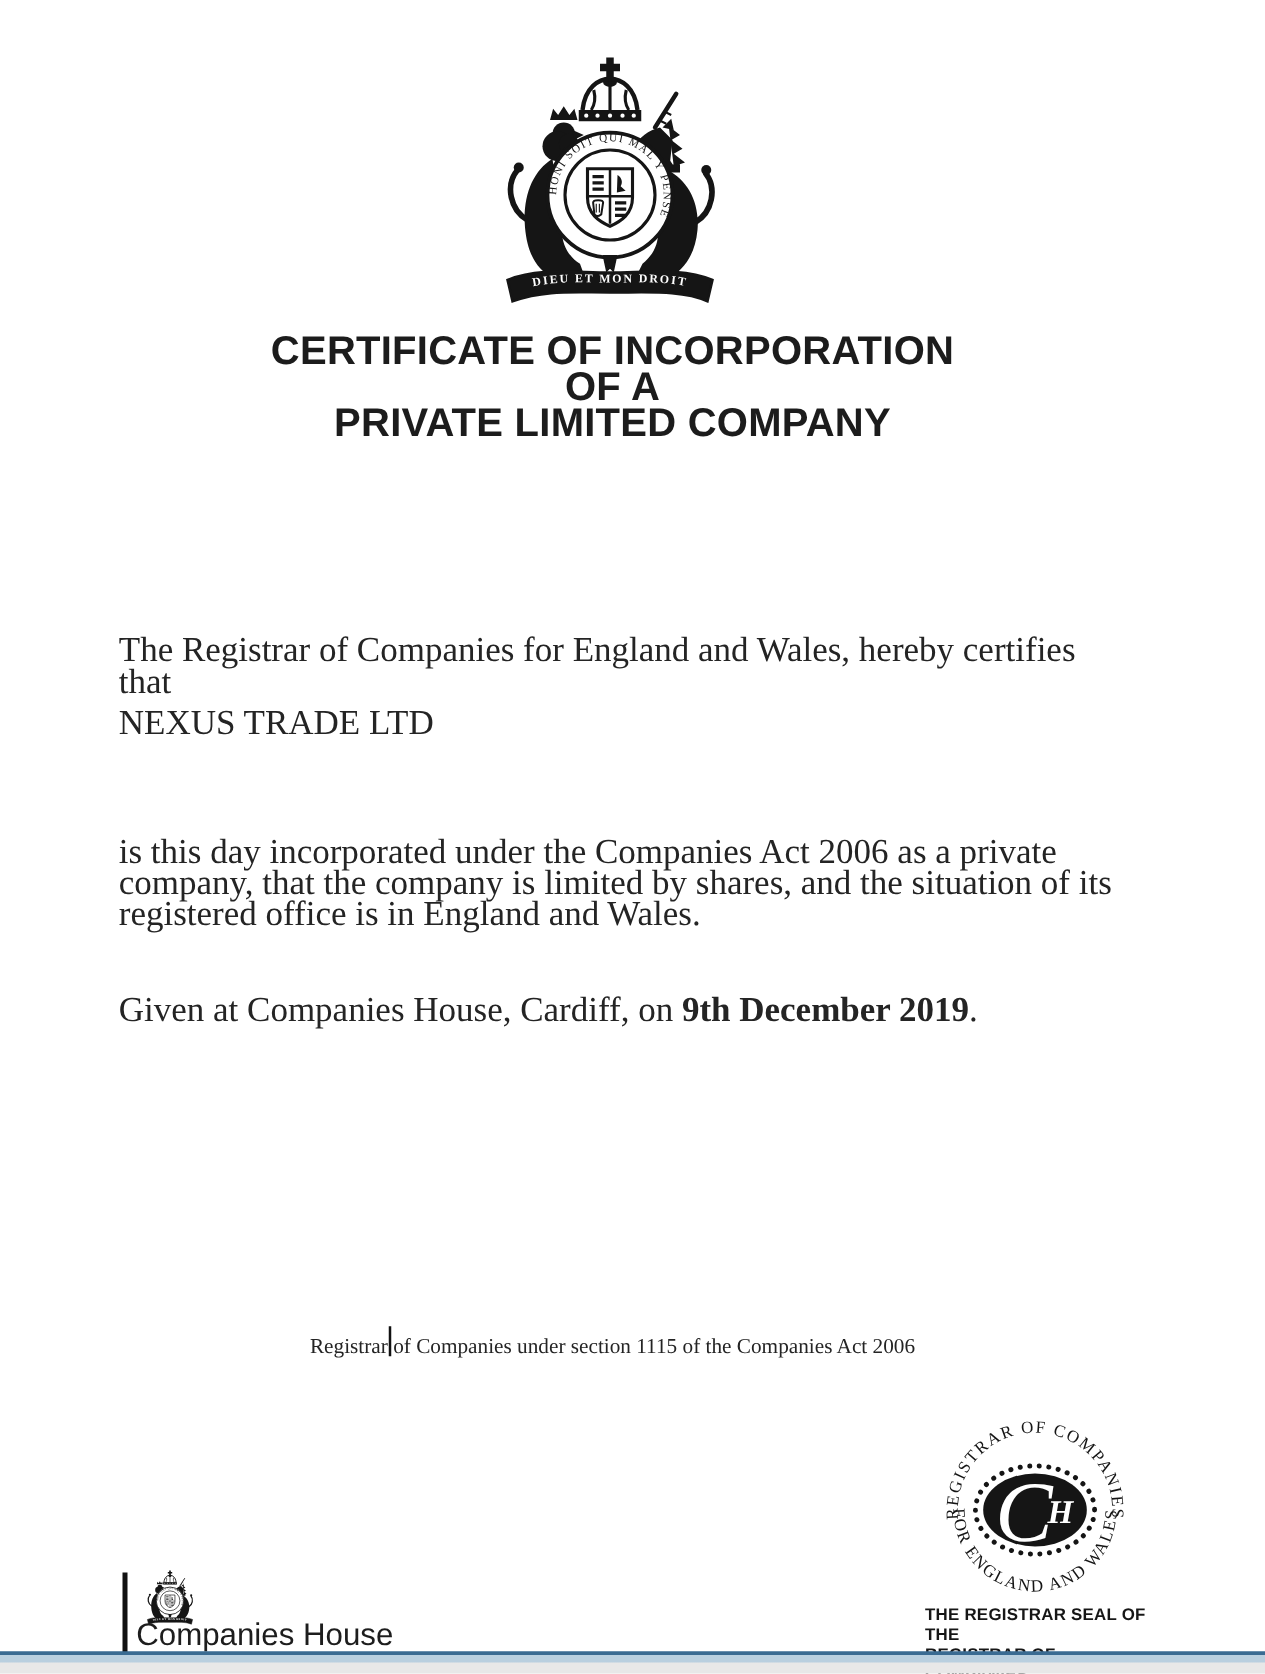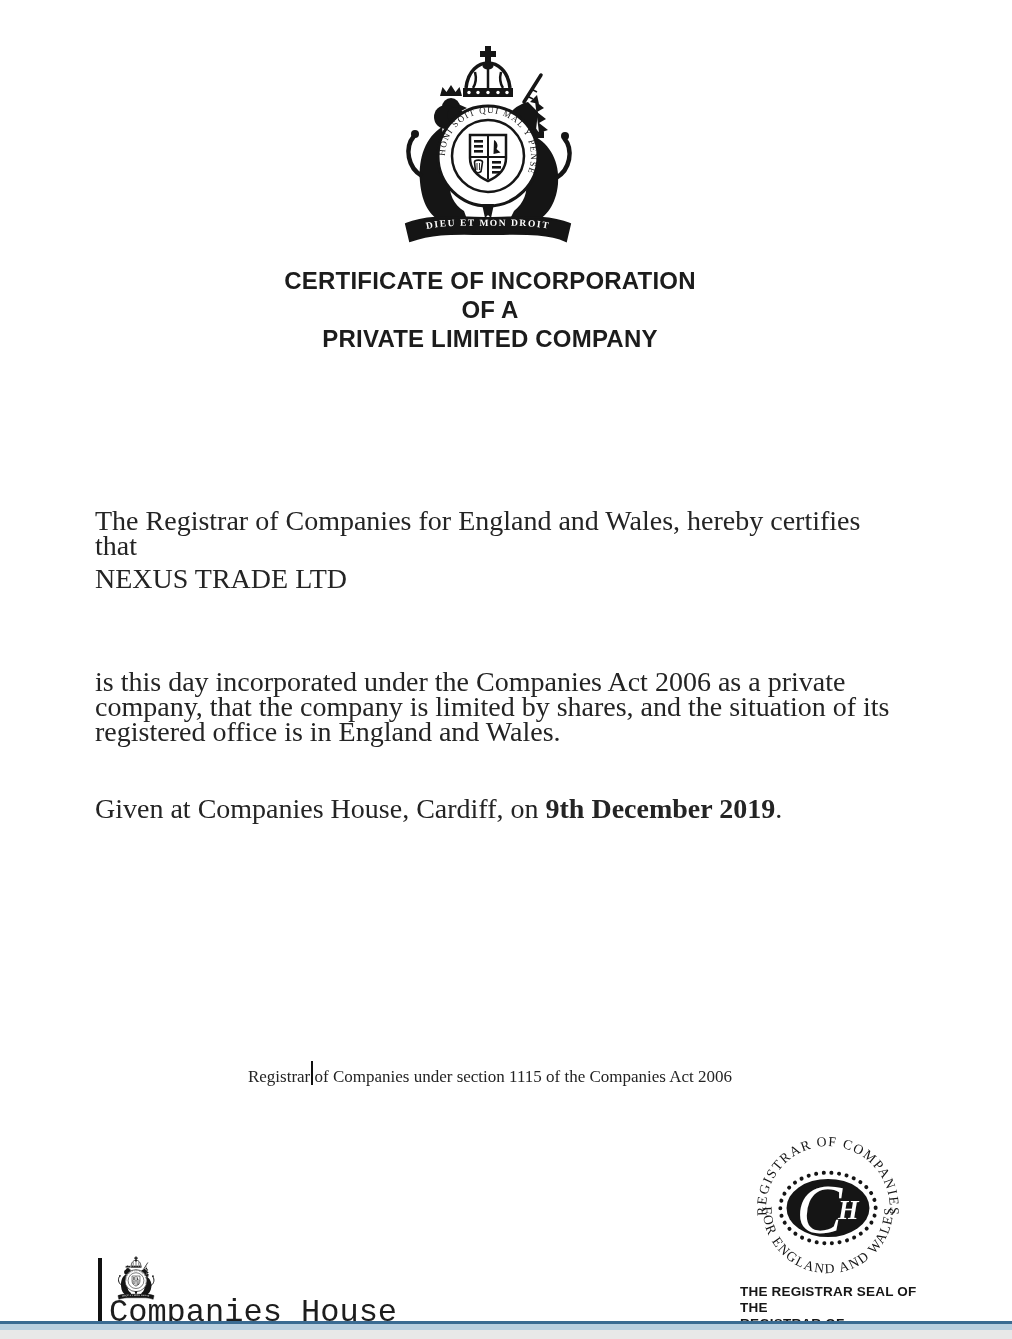--- a/index.html
+++ b/index.html
@@ -12,21 +12,21 @@
     position: relative;
   }
   .page { position: absolute; inset: 0; background: #ffffff; }
 
   .crest-large { position: absolute; left: 378px; top: 44px; width: 220px; height: 200px; }
 
   .title-block {
     position: absolute; left: 94px; top: 266px; width: 792px;
     text-align: center;
     font-family: "Liberation Sans", sans-serif;
-    font-weight: bold; font-size: 24px; line-height: 29px;
+    font-weight: bold; font-size: 32px; line-height: 29px;
     color: #1c1c1c; letter-spacing: 0.2px;
   }
 
   .company-number-line {
     position: absolute; left: 94px; top: 426px; width: 792px;
     text-align: center;
     font-family: "Liberation Sans", sans-serif;
     font-size: 23px; color: #1d1d1d;
   }
   .company-number-line .num { font-weight: bold; }
@@ -55,22 +55,22 @@
     font-family: "Liberation Sans", sans-serif;
     font-weight: bold; font-size: 13.5px; line-height: 16px;
     color: #161616; letter-spacing: 0.2px;
   }
 
   .ch-logo { position: absolute; left: 98px; top: 1256px; }
   .ch-logo-bar { position: absolute; left: 0; top: 2px; width: 4px; height: 64px; background: #111111; }
   .ch-logo-crest { position: absolute; left: 12px; top: 0; width: 52px; height: 44px; }
   .ch-logo-text {
     position: absolute; left: 11px; top: 38px; width: 320px;
-    font-family: Liberation Mono, monospace;
-    font-size: 32px; color: #1d1d1d; white-space: nowrap;
+    font-family: Liberation Sans, sans-serif;
+    font-size: 25px; color: #1d1d1d; white-space: nowrap;
   }
 
   .window-bottom {
     position: absolute; left: 0; bottom: 0; width: 100%; height: 15px;
     border-top: 3px solid #3a6b92;
     background: linear-gradient(#b9cfdf 0%, #b9cfdf 38%, #e8e8e8 42%, #e8e8e8 100%);
   }
 
   svg text { user-select: none; }
 </style>

